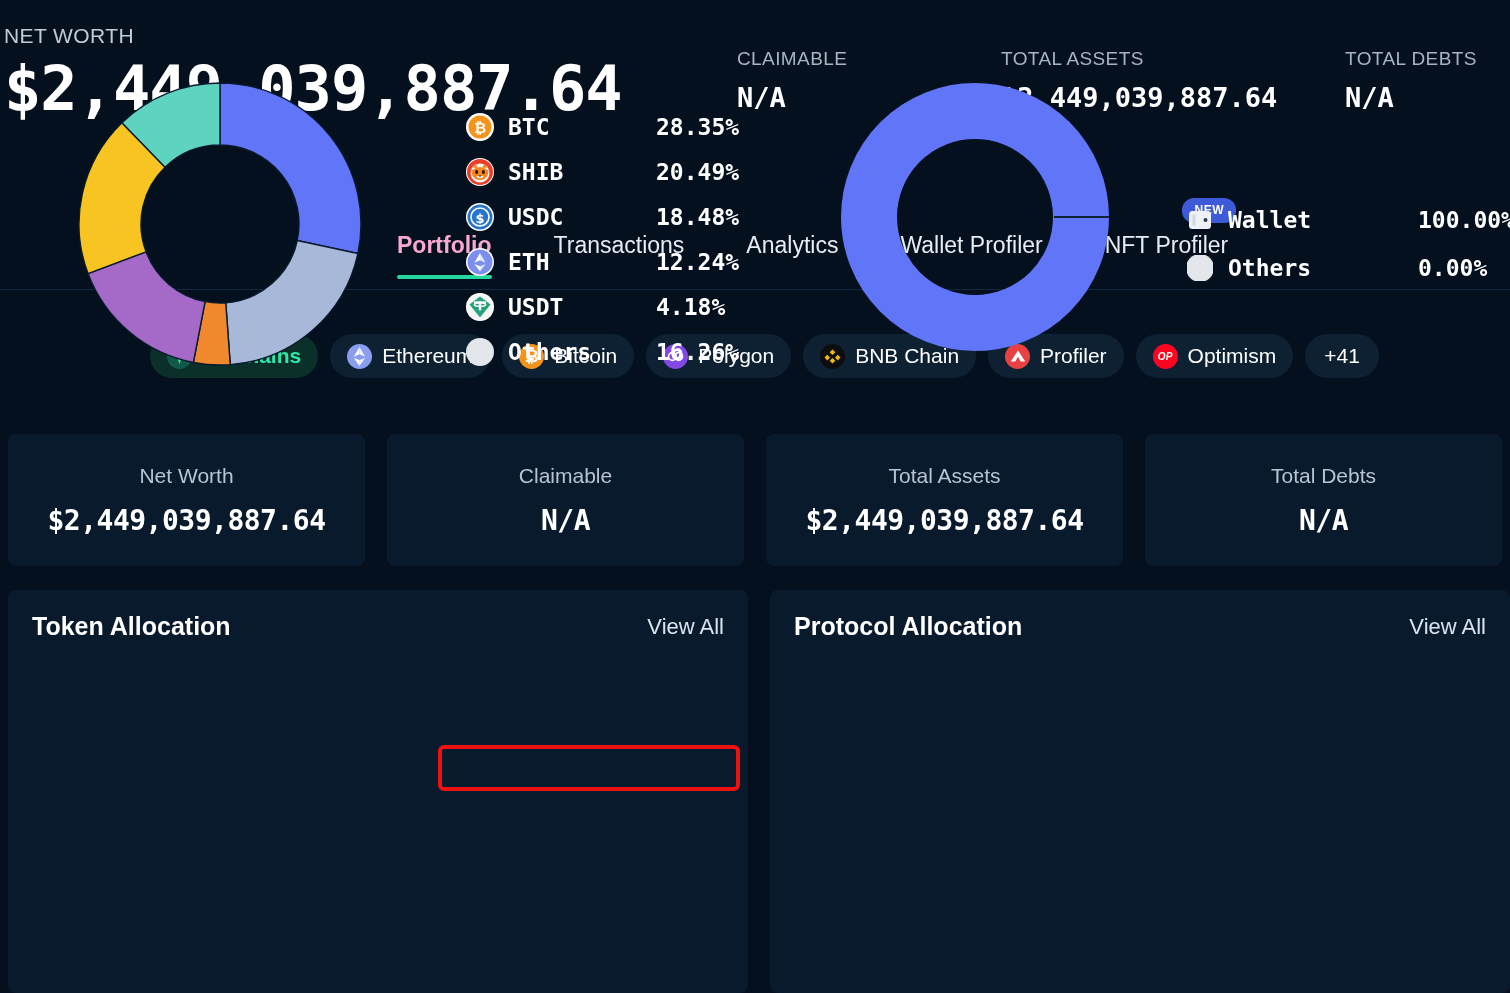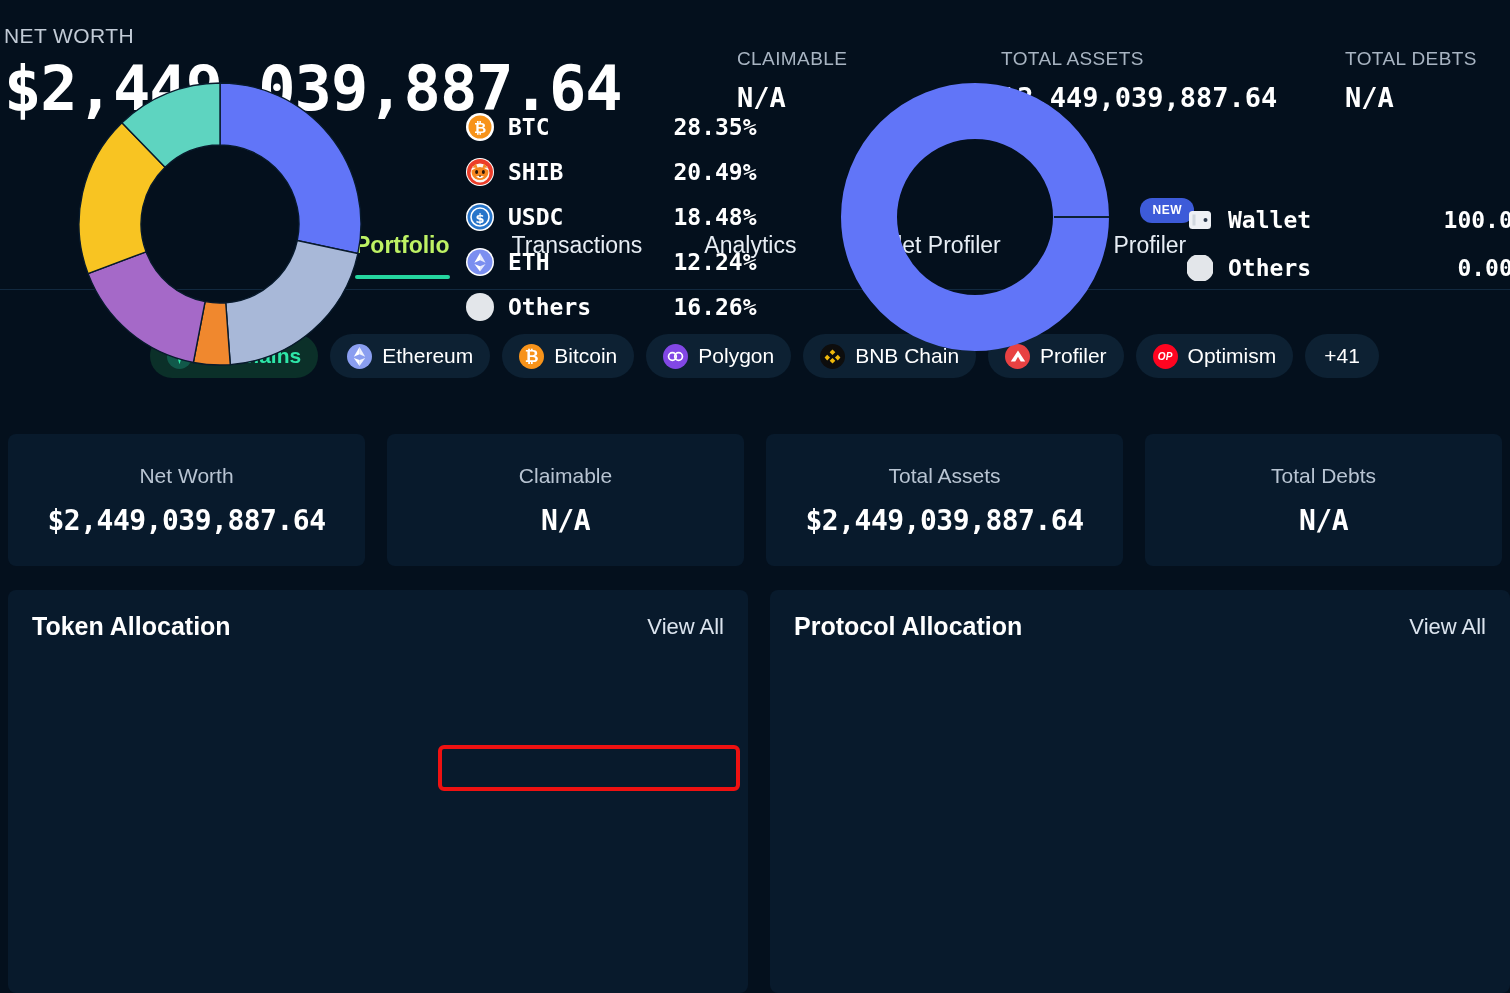--- a/index.html
+++ b/index.html
@@ -70,21 +70,21 @@
     gap: 62px;
   }
   .tab {
     position: relative;
     font-size: 23px;
     color: #e7edf4;
     padding-bottom: 20px;
     cursor: pointer;
     white-space: nowrap;
   }
-  .tab.active { color: #bef264; font-weight: bold; }
+  .tab.active { color: #f9a8d4; font-weight: bold; margin-left: 42px; }
   .tab.active::after {
     content: "";
     position: absolute;
     left: 0; right: 0; bottom: 0;
     height: 4px;
     background: #25d6a0;
     border-radius: 2px;
   }
   .tab .new-badge {
     position: absolute;
@@ -224,21 +224,21 @@
   .legend-row .lg-ico {
     width: 28px; height: 28px;
     flex: none;
     margin-right: 14px;
     border-radius: 50%;
     display: flex; align-items: center; justify-content: center;
     font-size: 15px; font-weight: bold;
     overflow: hidden;
   }
   .legend-row .lg-name { width: 148px; }
-  .legend-row .lg-pct { width: 118px; text-align: center; }
+  .legend-row .lg-pct { width: 118px; text-align: left; }
 
   #token-legend { left: 466px; }
   #protocol-legend { left: 1186px; top: 196px; }
   #protocol-legend .lg-name { width: 190px; }
   #protocol-legend .lg-pct { width: 148px; }
   #protocol-legend .legend-row { height: 48px; }
 
   .highlight-box {
     position: absolute;
     left: 438px; top: 745px;
@@ -446,20 +446,33 @@
             <path d="M14 5 L14 12.2 L19.6 14.8 Z" fill="#fff" opacity=".8"></path>
             <path d="M14 5 L8.4 14.8 L14 12.2 Z" fill="#fff"></path>
             <path d="M14 18.3 L14 23.4 L19.6 16 Z" fill="#fff" opacity=".8"></path>
             <path d="M14 23.4 L14 18.3 L8.4 16 Z" fill="#fff"></path>
           </svg>
         </span>
         <span class="lg-name">ETH</span>
         <span class="lg-pct">12.24%</span>
       </div>
       <div class="legend-row">
+        <span class="lg-ico" style="background:#fff;">
+          <svg width="28" height="28" viewBox="0 0 28 28">
+            <circle cx="14" cy="14" r="12.5" fill="#f2f7f5"></circle>
+            <path d="M14 3.5 L24.5 11.5 L14 24.5 L3.5 11.5 Z" fill="#26a17b"></path>
+            <rect x="8" y="8.4" width="12" height="2.2" fill="#fff"></rect>
+            <rect x="12.8" y="8.4" width="2.4" height="9" fill="#fff"></rect>
+            <ellipse cx="14" cy="11.6" rx="5.6" ry="1.9" fill="none" stroke="#fff" stroke-width="1.5"></ellipse>
+          </svg>
+        </span>
+        <span class="lg-name">USDT</span>
+        <span class="lg-pct">4.18%</span>
+      </div>
+      <div class="legend-row">
         <span class="lg-ico ico-others"></span>
         <span class="lg-name">Others</span>
         <span class="lg-pct">16.26%</span>
       </div>
     </div>
   <div class="legend" id="protocol-legend">
       <div class="legend-row">
         <span class="lg-ico" style="background:none;">
           <svg width="26" height="24" viewBox="0 0 26 24">
             <rect x="2" y="3" width="22" height="18" rx="3.5" fill="#eef1f5"></rect>

